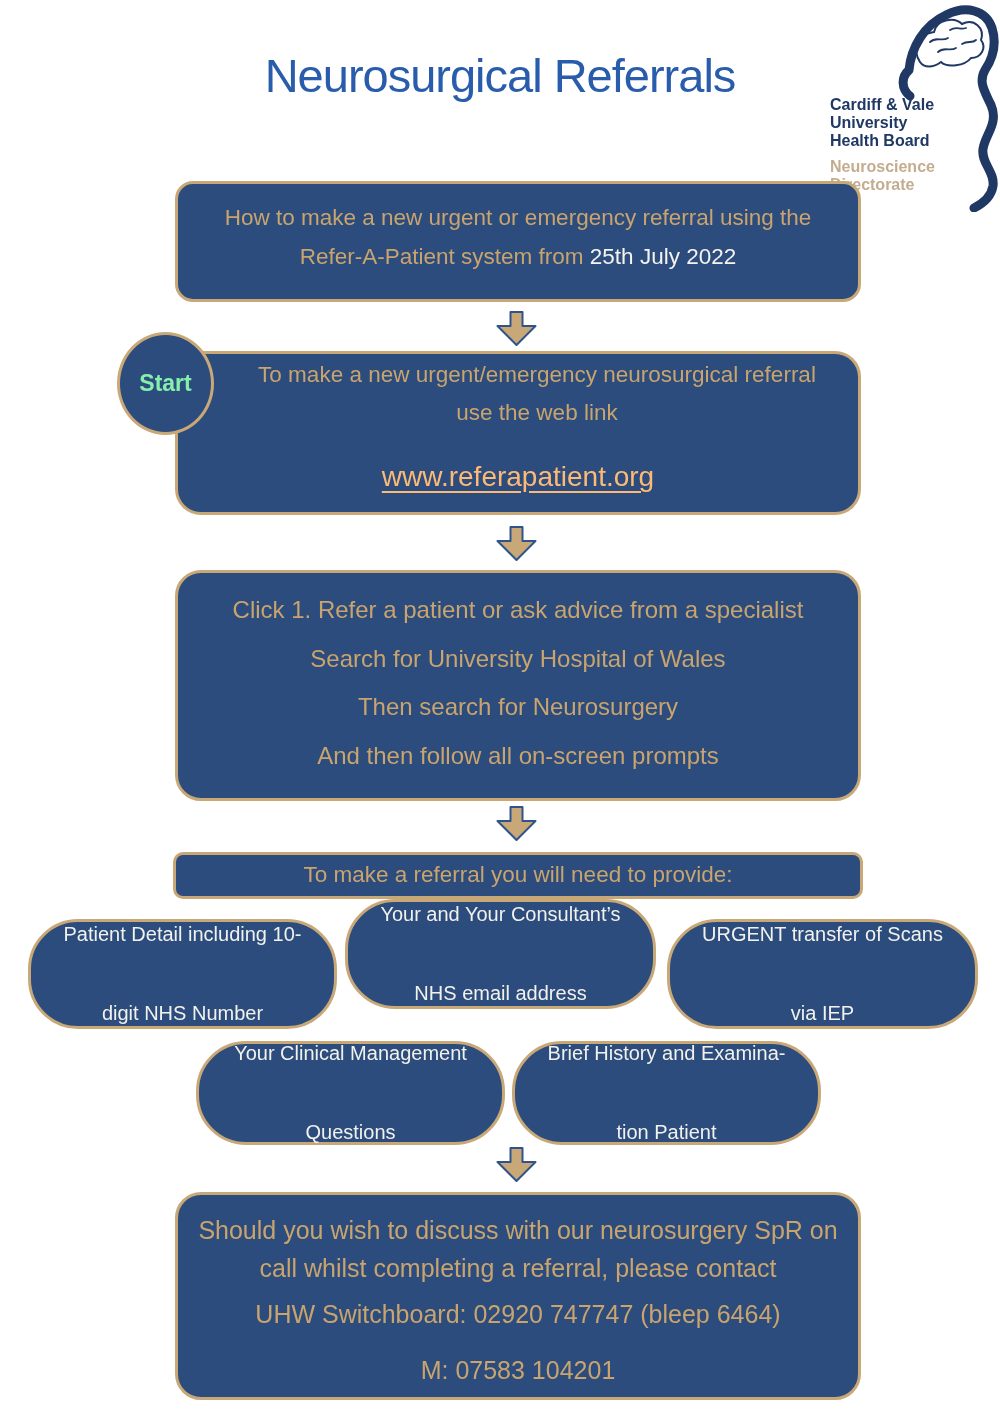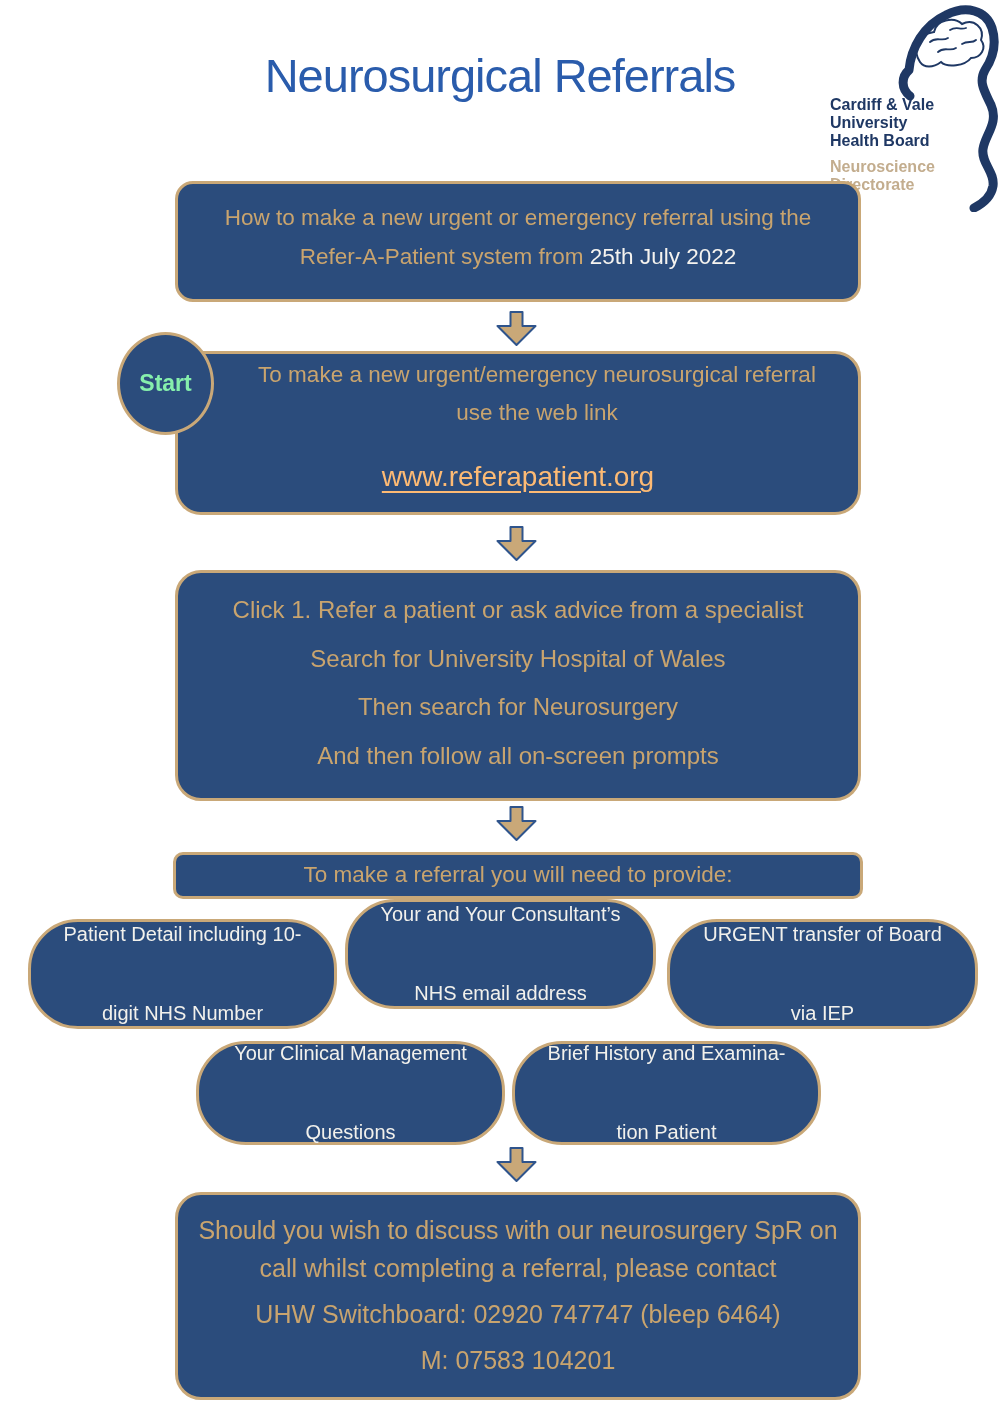--- a/index.html
+++ b/index.html
@@ -46,21 +46,21 @@
     display:inline-block; margin-top:26px;
     font-size:28px; color:#fdba74;
     text-decoration:underline; text-underline-offset:5px;
     cursor:pointer;
   }
   .box-steps   { left:175px; top:570px; width:686px; height:231px; font-size:24px; line-height:48.5px; padding-top:13px; }
   .bar-provide { left:173px; top:852px; width:690px; height:47px; font-size:22.5px; line-height:40px; }
   .box-contact { left:175px; top:1192px; width:686px; height:208px; font-size:25px; padding-top:16px; }
   .box-contact .ln { line-height:38px; }
   .box-contact .ln3 { margin-top:8px; }
-  .box-contact .ln4 { margin-top:8px; }
+  .box-contact .ln4 { margin-top:18px; }
   .hl-white { color:#F5F3EF; }
   
   .start-circle {
     position:absolute; left:117px; top:332px; width:97px; height:103px;
     background:#2B4C7C; border:3px solid #C9A878; border-radius:50%;
     display:flex; align-items:center; justify-content:center;
     color:#86efac; font-size:23px; font-weight:bold;
     z-index:3;
   }
   
@@ -148,21 +148,21 @@
 
   <div class="pill pill-a">
     <div>Patient Detail including 10-</div>
     <div>digit NHS Number</div>
   </div>
   <div class="pill pill-b">
     <div>Your and Your Consultant’s</div>
     <div>NHS email address</div>
   </div>
   <div class="pill pill-c">
-    <div>URGENT transfer of Board</div>
+    <div>URGENT transfer of Scans</div>
     <div>via IEP</div>
   </div>
   <div class="pill pill-d">
     <div>Your Clinical Management</div>
     <div>Questions</div>
   </div>
   <div class="pill pill-e">
     <div>Brief History and Examina-</div>
     <div>tion Patient</div>
   </div>

